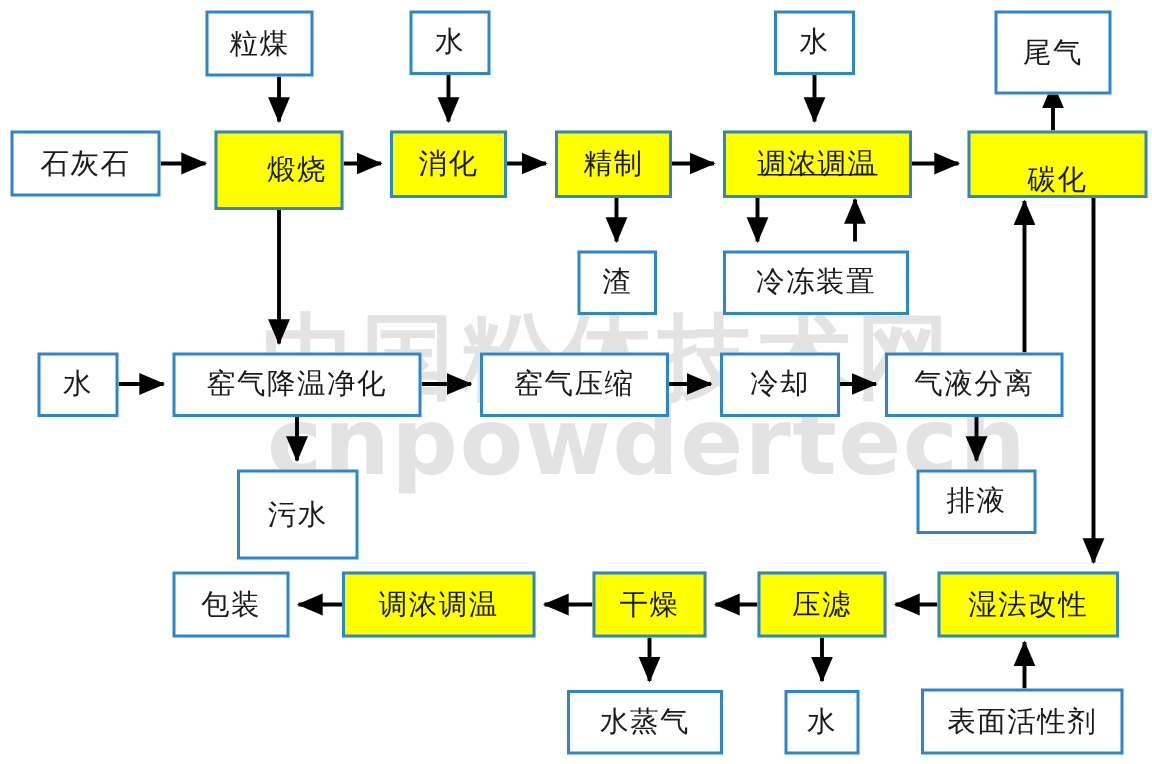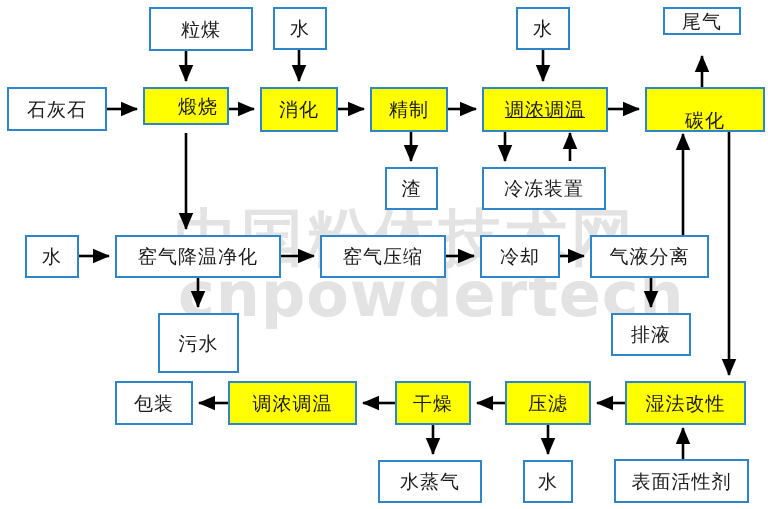--- a/index.html
+++ b/index.html
@@ -105,24 +105,24 @@
         <line x1="433" y1="425" x2="433" y2="454" stroke="#000000" stroke-width="2.6" marker-end="url(#ah-right)"></line>
         <line x1="548" y1="425" x2="548" y2="454" stroke="#000000" stroke-width="2.6" marker-end="url(#ah-right)"></line>
         <line x1="683" y1="459" x2="683" y2="428" stroke="#000000" stroke-width="2.6" marker-end="url(#ah-right)"></line>
       </g>
   </svg>
 
   <div id="node-layer">
       <div class="node" style="left: 7px; top: 87px; width: 100px; height: 44px;">
         <span>石灰石</span>
       </div>
-      <div class="node" style="left: 149px; top: 7px; width: 104px; height: 44px;">
+      <div class="node" style="left: 137px; top: 7px; width: 72px; height: 44px;">
         <span>粒煤</span>
       </div>
-      <div class="node yellow" style="left: 143px; top: 87px; width: 86px; height: 38px; padding-left: 24px;">
+      <div class="node yellow" style="left: 143px; top: 87px; width: 86px; height: 53px; padding-left: 24px;">
         <span>煅烧</span>
       </div>
       <div class="node" style="left: 273px; top: 7px; width: 54px; height: 43px;">
         <span>水</span>
       </div>
       <div class="node yellow" style="left: 260px; top: 87px; width: 78px; height: 45px;">
         <span>消化</span>
       </div>
       <div class="node yellow" style="left: 370px; top: 87px; width: 78px; height: 45px;">
         <span>精制</span>
@@ -132,21 +132,21 @@
       </div>
       <div class="node" style="left: 516px; top: 7px; width: 54px; height: 43px;">
         <span>水</span>
       </div>
       <div class="node yellow" style="left: 482px; top: 87px; width: 126px; height: 45px; text-decoration: underline;">
         <span>调浓调温</span>
       </div>
       <div class="node" style="left: 482px; top: 167px; width: 124px; height: 43px;">
         <span>冷冻装置</span>
       </div>
-      <div class="node" style="left: 663px; top: 7px; width: 78px; height: 28px;">
+      <div class="node" style="left: 663px; top: 7px; width: 78px; height: 56px;">
         <span>尾气</span>
       </div>
       <div class="node yellow" style="left: 645px; top: 87px; width: 120px; height: 45px; align-items: flex-end;">
         <span>碳化</span>
       </div>
       <div class="node" style="left: 25px; top: 235px; width: 54px; height: 43px;">
         <span>水</span>
       </div>
       <div class="node" style="left: 115px; top: 235px; width: 166px; height: 43px;">
         <span>窑气降温净化</span>

